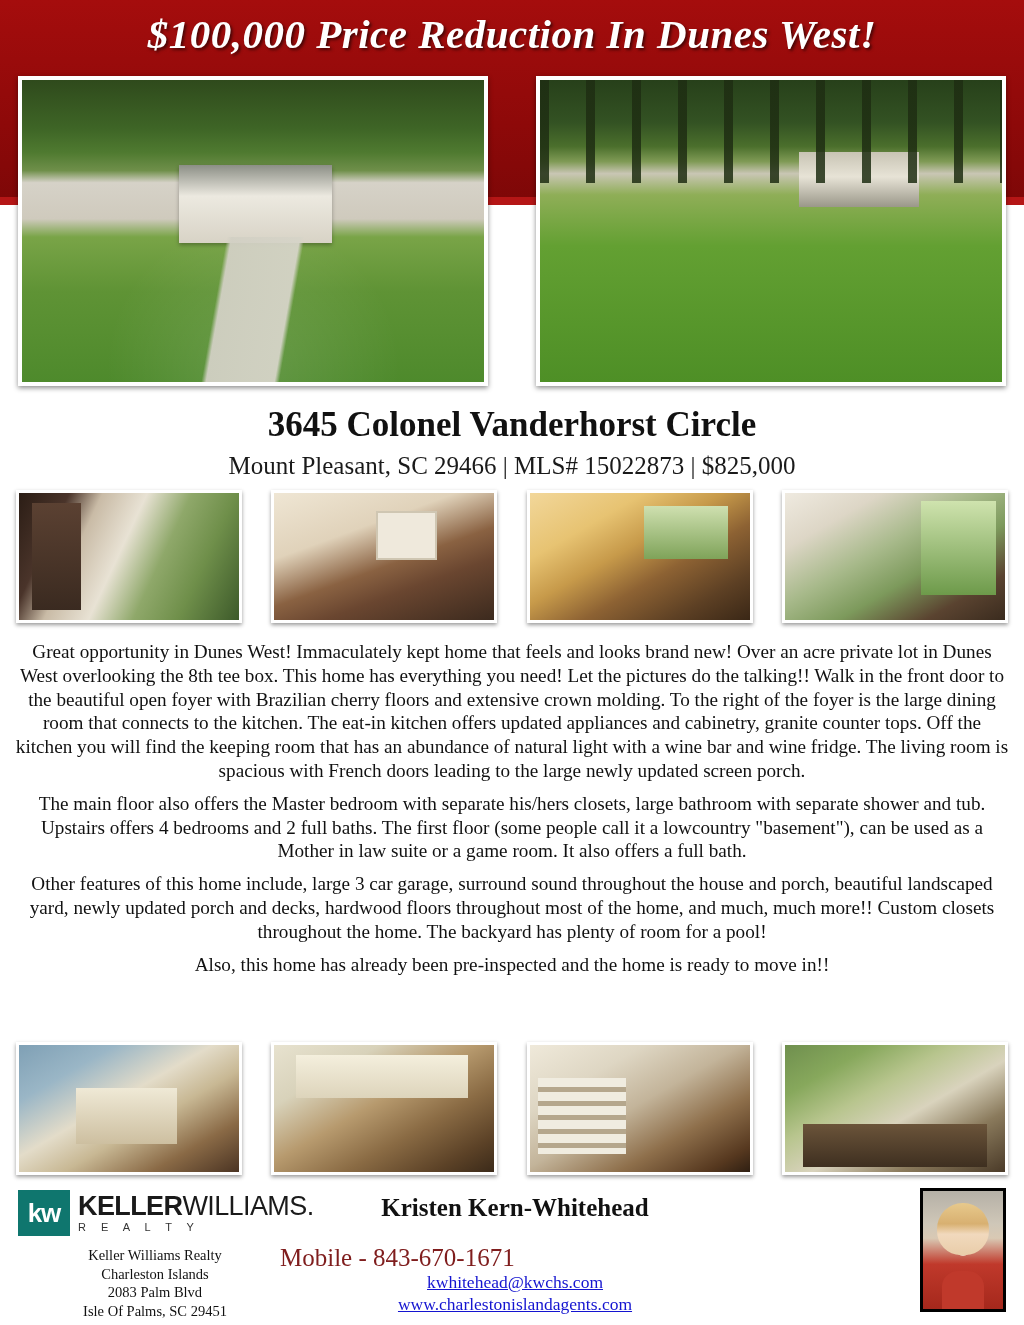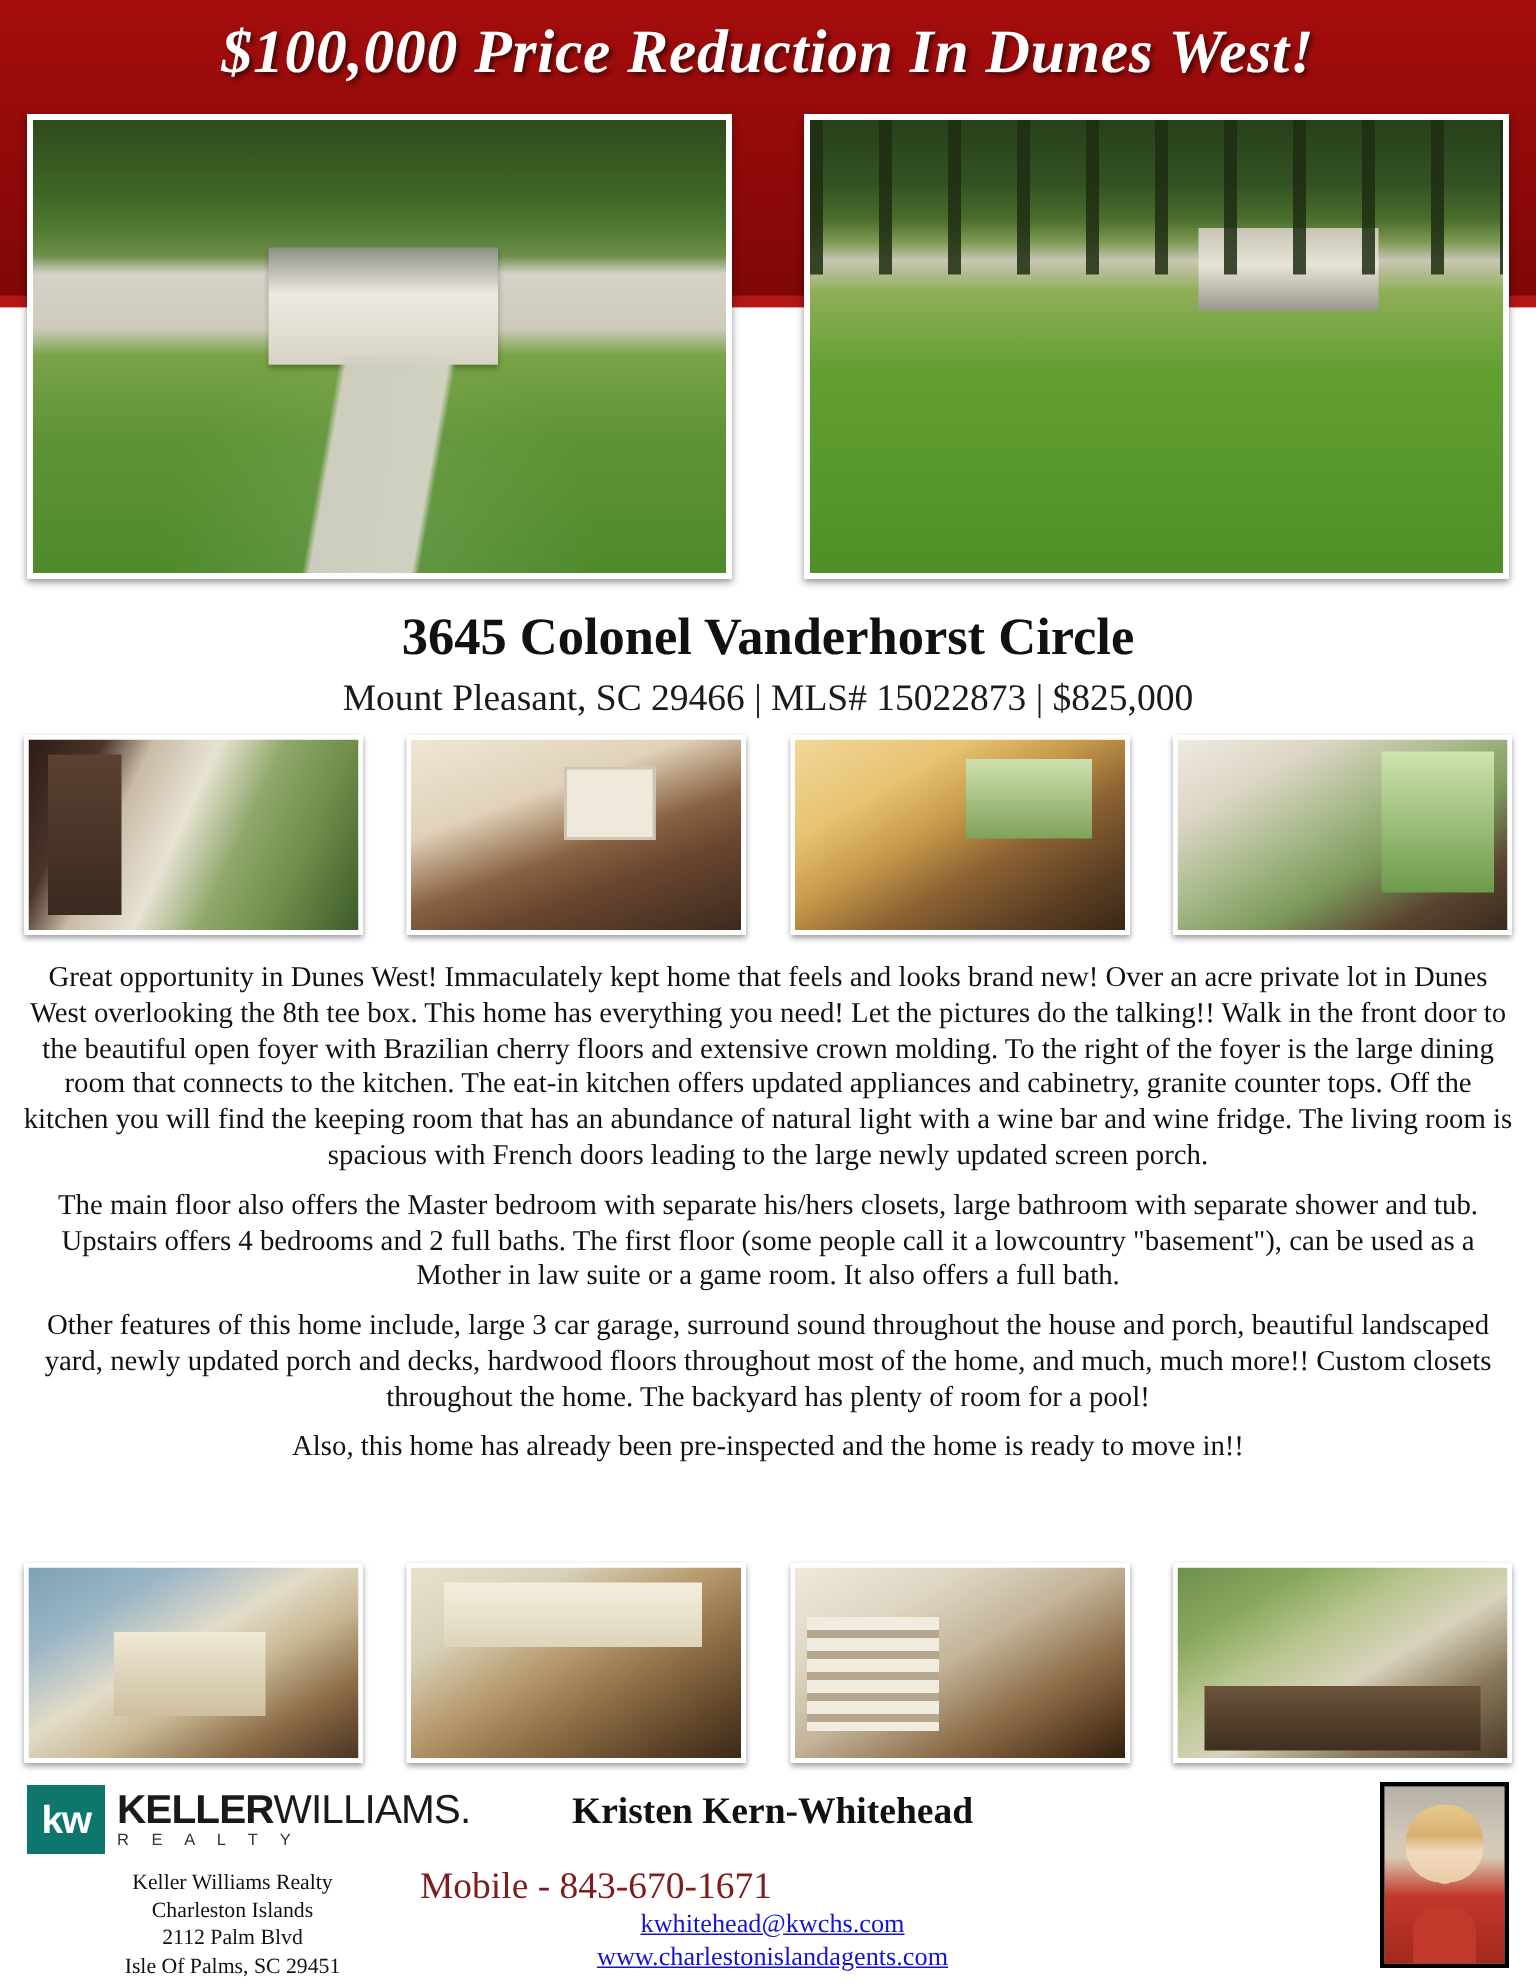--- a/index.html
+++ b/index.html
@@ -360,21 +360,21 @@
       <div class="kw-name">
         <b>KELLER</b><span class="light">WILLIAMS</span><span class="light">.</span>
       </div>
       <div class="kw-realty">R E A L T Y</div>
     </div>
   </div>
 
   <div class="kw-addr">
     <div>Keller Williams Realty</div>
     <div>Charleston Islands</div>
-    <div>2112 Palm Blvd</div>
+    <div>2083 Palm Blvd</div>
     <div>Isle Of Palms, SC 29451</div>
   </div>
 
   <div class="agent-name">Kristen Kern-Whitehead</div>
   <div class="agent-mobile">Mobile - 843-670-1671</div>
   <div class="agent-email">kwhitehead@kwchs.com</div>
   <div class="agent-web">www.charlestonislandagents.com</div>
 
   <div class="agent-photo"></div>
 </div>

